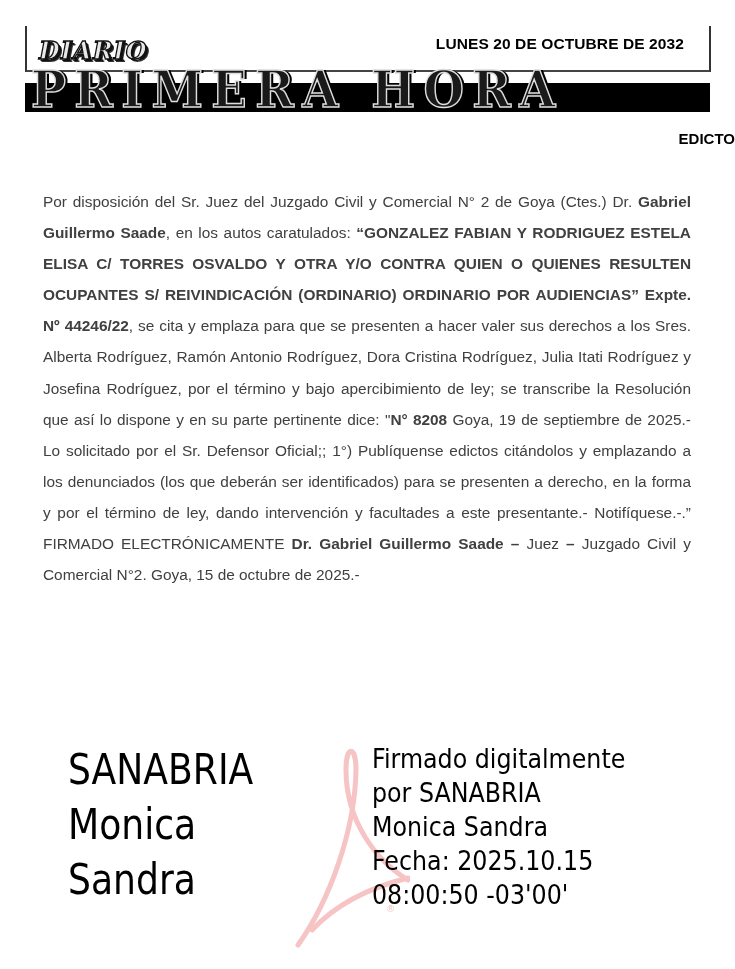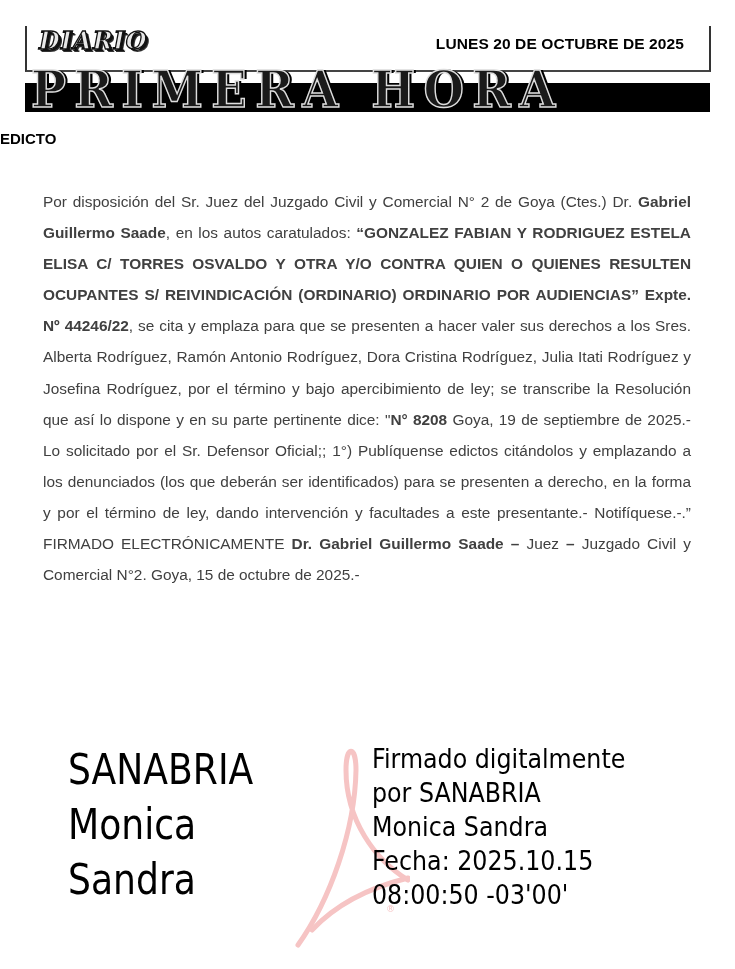--- a/index.html
+++ b/index.html
@@ -2,52 +2,52 @@
 <html><head>
   <meta charset="utf-8">
   <style>
     html, body { margin: 0; padding: 0; background: #ffffff; }
     body { width: 735px; height: 969px; position: relative; overflow: hidden; font-family: "Liberation Sans", sans-serif; color: #000; }
 
     
     .masthead { position: absolute; left: 25px; top: 26px; width: 685px; height: 86px; }
     .mast-frame { position: absolute; left: 0; top: 0; width: 682px; height: 44px;
       border-left: 2px solid #333; border-right: 2px solid #333; border-bottom: 2px solid #444; }
-    .mast-diario { position: absolute; left: 14px; top: 2px; font-family: "DejaVu Serif", serif; font-weight: bold; font-style: italic;
+    .mast-diario { position: absolute; left: 14px; top: 12px; font-family: "DejaVu Serif", serif; font-weight: bold; font-style: italic;
       font-size: 24px; letter-spacing: 1px; color: #e8e8e8;
       -webkit-text-stroke: 1.3px #111; text-shadow: 2px 2px 0 #111, 3px 3px 0 #333; line-height: 26px; }
     .mast-date { position: absolute; right: 26px; top: 9px; font-weight: bold; font-size: 15.5px; letter-spacing: 0.1px; line-height: 18px; }
     .mast-band { position: absolute; left: 0; top: 57px; width: 685px; height: 29px; background: #000; }
     .mast-title { position: absolute; left: 6px; top: 38px; font-family: "DejaVu Serif", serif; font-weight: bold;
       font-size: 50px; letter-spacing: 9px; line-height: 52px; color: #1a1a1a; height: 48px; overflow: hidden;
       -webkit-text-stroke: 1.5px #ddd; text-shadow: 3px 0 0 #000; transform: scaleX(0.93); transform-origin: left top; white-space: nowrap; }
     .mast-section { position: absolute; left: 530px; top: 68px; height: 18px; overflow: hidden; color: #fff;
       font-size: 20px; font-weight: normal; letter-spacing: 1px; line-height: 28px; margin-top: 38px; }
 
     
-    .edict-title { position: absolute; left: 0; width: 735px; top: 130px; text-align: left; font-weight: bold; font-size: 15px; line-height: 18px; }
+    .edict-title { position: absolute; left: 0; width: 735px; top: 130px; text-align: right; font-weight: bold; font-size: 15px; line-height: 18px; }
     .edict-body { position: absolute; left: 43px; top: 186px; width: 648px; font-size: 15.4px; line-height: 31.1px; text-align: justify; color: #404040; }
     .edict-body b { font-weight: bold; }
 
     
     .sig-name { position: absolute; left: 68px; top: 742px; font-family: "DejaVu Sans", sans-serif; font-size: 42px; line-height: 55px;
       transform: scaleX(0.86); transform-origin: left top; color: #000; }
     .sig-name div { white-space: nowrap; }
     .sig-logo { position: absolute; left: 290px; top: 740px; width: 120px; height: 215px; }
     .sig-details { position: absolute; left: 372px; top: 742px; font-family: "DejaVu Sans", sans-serif; font-size: 27px; line-height: 34px;
       transform: scaleX(0.88); transform-origin: left top; color: #000; }
     .sig-details div { white-space: nowrap; }
   </style>
 </head>
 <body>
 
 <div class="masthead">
   <div class="mast-frame"></div>
   <div class="mast-diario">DIARIO</div>
-  <div class="mast-date">LUNES 20 DE OCTUBRE DE 2025</div>
+  <div class="mast-date">LUNES 20 DE OCTUBRE DE 2032</div>
   <div class="mast-band"></div>
   <div class="mast-title">PRIMERA HORA</div>
   <div class="mast-section">EDICTOS</div>
 </div>
 
 <div class="edict-title">EDICTO</div>
 <div class="edict-body" id="edict-body">
   <span>Por disposición del Sr. Juez del Juzgado Civil y Comercial N° 2 de Goya (Ctes.) Dr. </span><b>Gabriel Guillermo Saade</b><span>, en los autos caratulados: </span><b>“GONZALEZ FABIAN Y RODRIGUEZ ESTELA ELISA C/ TORRES OSVALDO Y OTRA Y/O CONTRA QUIEN O QUIENES RESULTEN OCUPANTES S/ REIVINDICACIÓN (ORDINARIO) ORDINARIO POR AUDIENCIAS” Expte. Nº 44246/22</b><span>, se cita y emplaza para que se presenten a hacer valer sus derechos a los Sres. Alberta Rodríguez, Ramón Antonio Rodríguez, Dora Cristina Rodríguez, Julia Itati Rodríguez y Josefina Rodríguez, por el término y bajo apercibimiento de ley; se transcribe la Resolución que así lo dispone y en su parte pertinente dice: "</span><b>N° 8208</b><span> Goya, 19 de septiembre de 2025.- Lo solicitado por el Sr. Defensor Oficial;; 1°) Publíquense edictos citándolos y emplazando a los denunciados (los que deberán ser identificados) para se presenten a derecho, en la forma y por el término de ley, dando intervención y facultades a este presentante.- Notifíquese.-.” FIRMADO ELECTRÓNICAMENTE </span><b>Dr. Gabriel Guillermo Saade –</b><span> Juez </span><b>–</b><span> Juzgado Civil y Comercial N°2. Goya, 15 de octubre de 2025.-</span>
 </div>
 

